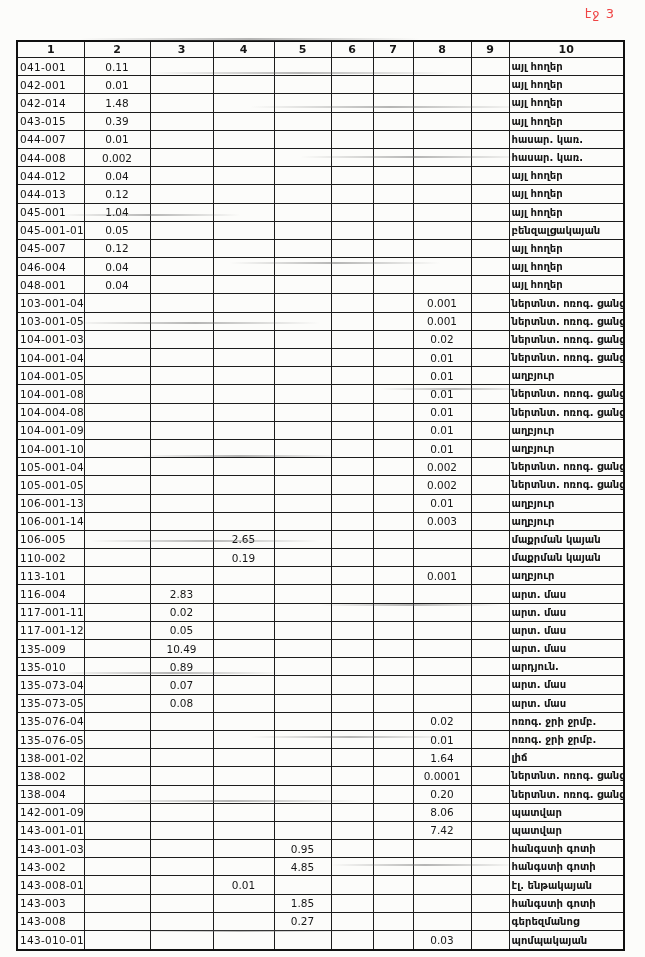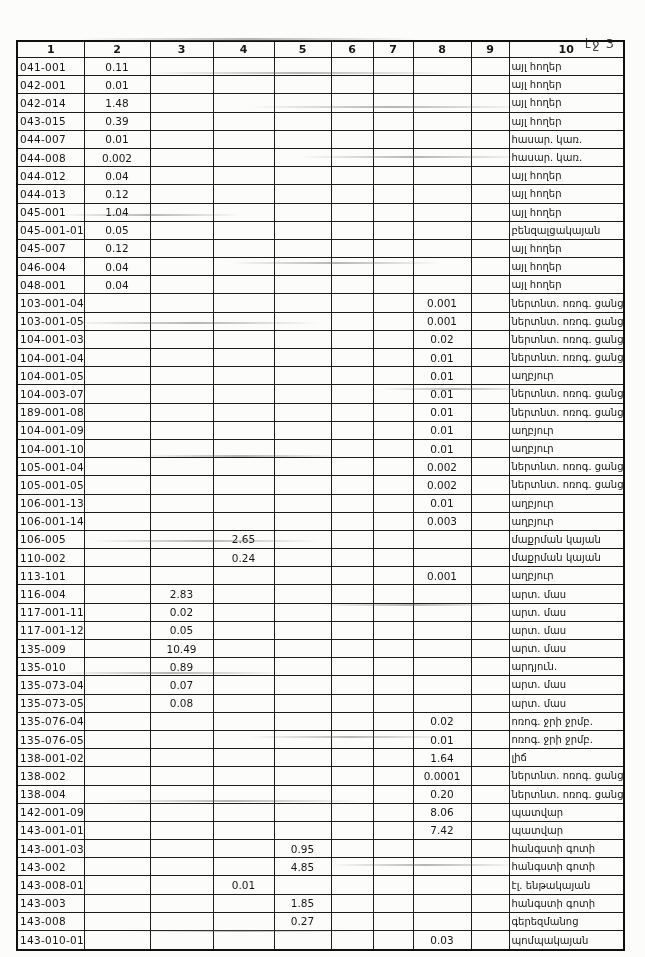--- a/index.html
+++ b/index.html
@@ -4,40 +4,40 @@
 <style>
   html,body{margin:0;padding:0;}
   body{
     width:645px;height:957px;position:relative;overflow:hidden;
     background:#fcfcfa;
     font-family:"DejaVu Sans",sans-serif;
     color:#161616;
   }
   .page-label{
     position:absolute;top:6px;right:30px;
-    font-size:13px;letter-spacing:1px;color:#404040;margin-top:30px;
+    font-size:13px;letter-spacing:1px;color:#ef4444;
   }
   table.scan{
     position:absolute;left:16px;top:40px;
     width:607px;height:911px;
     border-collapse:collapse;table-layout:fixed;
     border:2px solid #101010;
   }
   table.scan th, table.scan td{
     border:1px solid #1c1c1c;
     padding:0 2px;
     overflow:hidden;white-space:nowrap;
     vertical-align:middle;
   }
   table.scan th{
     font-size:11px;font-weight:600;text-align:center;height:15px;
   }
   td.code{font-size:10.5px;text-align:left;padding-left:3px;letter-spacing:0.3px;}
   td.num{font-size:10.5px;text-align:center;}
-  td.land{font-size:10px;text-align:left;padding-left:3px;position:relative;}
+  td.land{font-size:10px;text-align:left;padding-left:3px;position:relative;font-weight:bold;}
   .artifact{
     position:absolute;height:2px;pointer-events:none;
     background:linear-gradient(to right,rgba(120,120,120,0),rgba(95,95,95,0.45),rgba(120,120,120,0));
   }
 </style>
 </head>
 <body>
 
 <div class="page-label">էջ 3</div>
 
@@ -279,33 +279,33 @@
         <td class="num"></td>
         <td class="num"></td>
         <td class="num"></td>
         <td class="num"></td>
         <td class="num"></td>
         <td class="num">0.01</td>
         <td class="num"></td>
         <td class="land">աղբյուր</td>
       </tr>
       <tr>
-        <td class="code">104-003-07</td>
-        <td class="num"></td>
-        <td class="num"></td>
-        <td class="num"></td>
-        <td class="num"></td>
-        <td class="num"></td>
-        <td class="num"></td>
-        <td class="num">0.01</td>
-        <td class="num"></td>
-        <td class="land">ներտնտ. ոռոգ. ցանց</td>
-      </tr>
-      <tr>
-        <td class="code">189-001-08</td>
+        <td class="code">104-001-08</td>
+        <td class="num"></td>
+        <td class="num"></td>
+        <td class="num"></td>
+        <td class="num"></td>
+        <td class="num"></td>
+        <td class="num"></td>
+        <td class="num">0.01</td>
+        <td class="num"></td>
+        <td class="land">ներտնտ. ոռոգ. ցանց</td>
+      </tr>
+      <tr>
+        <td class="code">104-004-08</td>
         <td class="num"></td>
         <td class="num"></td>
         <td class="num"></td>
         <td class="num"></td>
         <td class="num"></td>
         <td class="num"></td>
         <td class="num">0.01</td>
         <td class="num"></td>
         <td class="land">ներտնտ. ոռոգ. ցանց</td>
       </tr>
@@ -390,21 +390,21 @@
         <td class="num"></td>
         <td class="num"></td>
         <td class="num"></td>
         <td class="num"></td>
         <td class="land">մաքրման կայան</td>
       </tr>
       <tr>
         <td class="code">110-002</td>
         <td class="num"></td>
         <td class="num"></td>
-        <td class="num">0.24</td>
+        <td class="num">0.19</td>
         <td class="num"></td>
         <td class="num"></td>
         <td class="num"></td>
         <td class="num"></td>
         <td class="num"></td>
         <td class="land">մաքրման կայան</td>
       </tr>
       <tr>
         <td class="code">113-101</td>
         <td class="num"></td>

